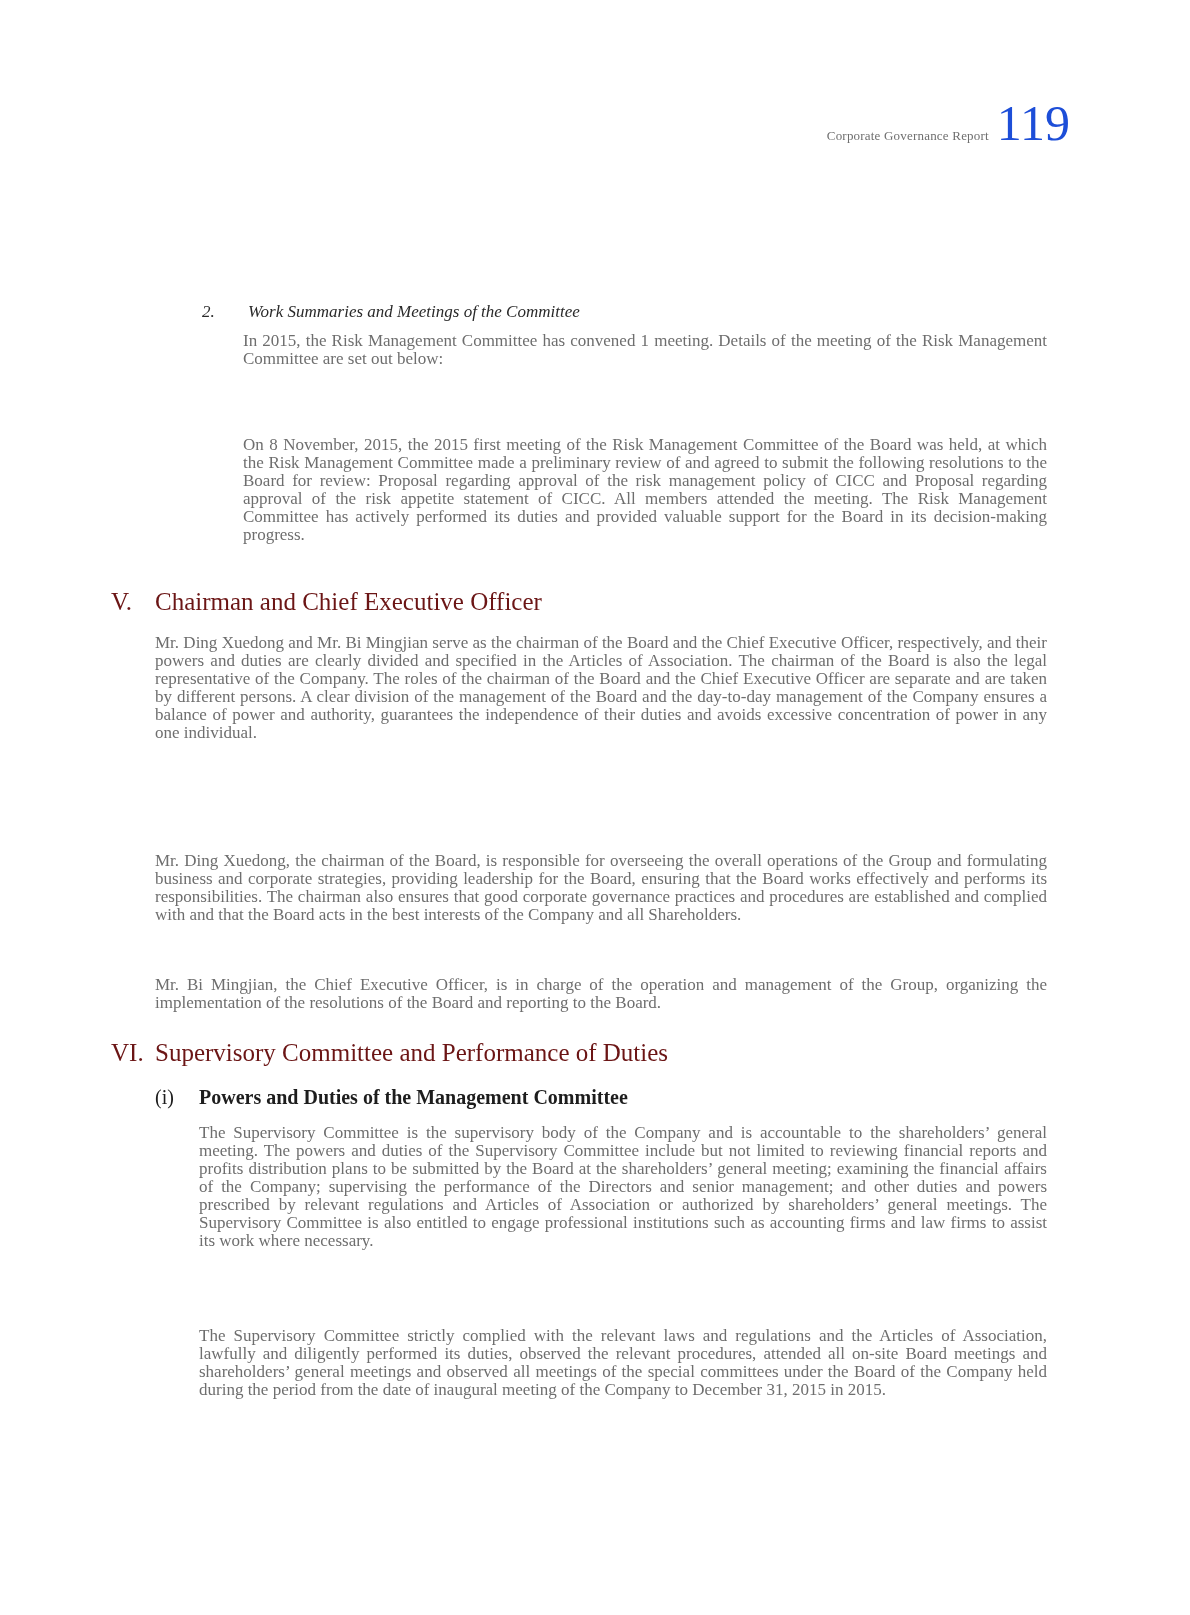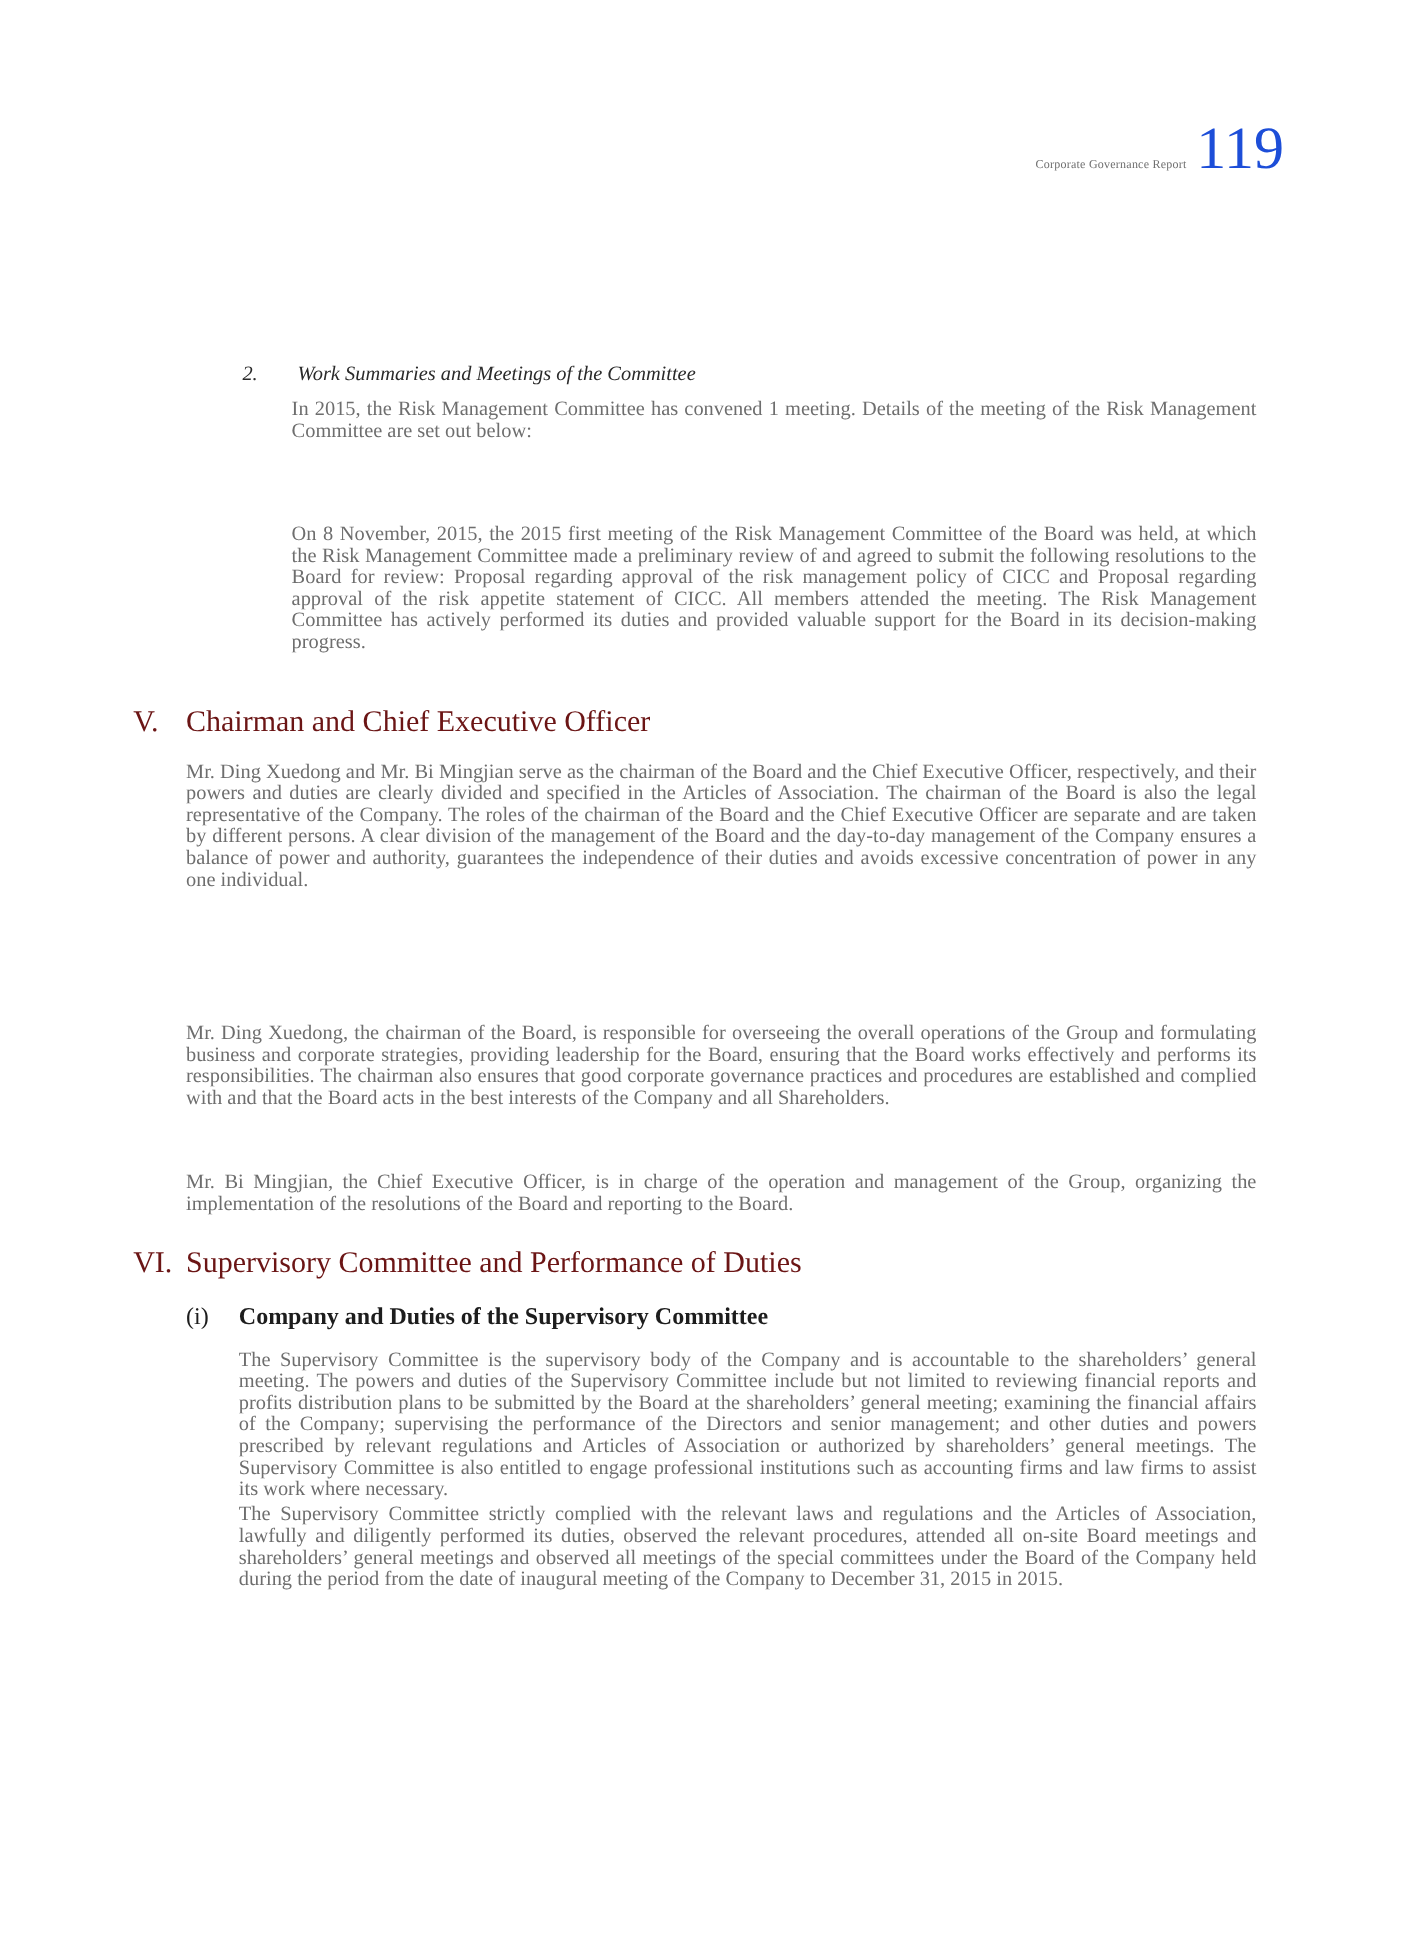--- a/index.html
+++ b/index.html
@@ -1,19 +1,19 @@
 <!DOCTYPE html>
 <html><head>
 <meta charset="utf-8">
 <style>
   html, body { margin: 0; padding: 0; background: #ffffff; }
   body { width: 1190px; height: 1615px; position: relative; overflow: hidden;
          font-family: "Liberation Serif", "DejaVu Serif", serif; }
   .page-header { position: absolute; top: 98px; right: 120px; display: flex; align-items: baseline; color: #6f6f6f; }
-  .page-header .hdr-title { font-size: 10px; margin-right: 8px; letter-spacing: 0.2px; }
+  .page-header .hdr-title { font-size: 13px; margin-right: 8px; letter-spacing: 0.2px; }
   .page-header .hdr-num { font-size: 50px; line-height: 1; color: #1d4ed8; }
   .content { position: absolute; left: 0; top: 0; width: 1190px; }
   p { margin: 0; color: #6e6e6e; font-size: 17px; line-height: 18px; text-align: justify; }
   .sub2 { position: absolute; left: 202px; top: 302px; font-style: italic; font-size: 17px; color: #2a2a2a; display: flex; }
   .sub2 .num { width: 46px; }
   .block { position: absolute; }
   .h1 { position: absolute; display: flex; color: #6b1515; font-size: 25px; line-height: 30px; }
   .h1 .num { display: inline-block; }
   .h2 { position: absolute; display: flex; color: #1d1d1d; font-size: 20px; font-weight: bold; line-height: 24px; }
 </style>
@@ -54,23 +54,23 @@
     <p>Mr. Bi Mingjian, the Chief Executive Officer, is in charge of the operation and management of the Group, organizing the implementation of the resolutions of the Board and reporting to the Board.</p>
   </div>
 
   <div class="h1" style="left:111px; top:1038px;">
     <span class="num" style="width:44px;">VI.</span>
     <span>Supervisory Committee and Performance of Duties</span>
   </div>
 
   <div class="h2" style="left:155px; top:1085px;">
     <span style="width:44px; font-weight:normal;">(i)</span>
-    <span>Company and Duties of the Supervisory Committee</span>
+    <span>Powers and Duties of the Management Committee</span>
   </div>
 
   <div class="block" style="left:199px; top:1124px; width:848px;">
     <p>The Supervisory Committee is the supervisory body of the Company and is accountable to the shareholders’ general meeting. The powers and duties of the Supervisory Committee include but not limited to reviewing financial reports and profits distribution plans to be submitted by the Board at the shareholders’ general meeting; examining the financial affairs of the Company; supervising the performance of the Directors and senior management; and other duties and powers prescribed by relevant regulations and Articles of Association or authorized by shareholders’ general meetings. The Supervisory Committee is also entitled to engage professional institutions such as accounting firms and law firms to assist its work where necessary.</p>
   </div>
-  <div class="block" style="left:199px; top:1253px; width:848px;">
+  <div class="block" style="left:199px; top:1327px; width:848px;">
     <p>The Supervisory Committee strictly complied with the relevant laws and regulations and the Articles of Association, lawfully and diligently performed its duties, observed the relevant procedures, attended all on-site Board meetings and shareholders’ general meetings and observed all meetings of the special committees under the Board of the Company held during the period from the date of inaugural meeting of the Company to December 31, 2015 in 2015.</p>
   </div>
 
 </div>
 
 </body></html>

